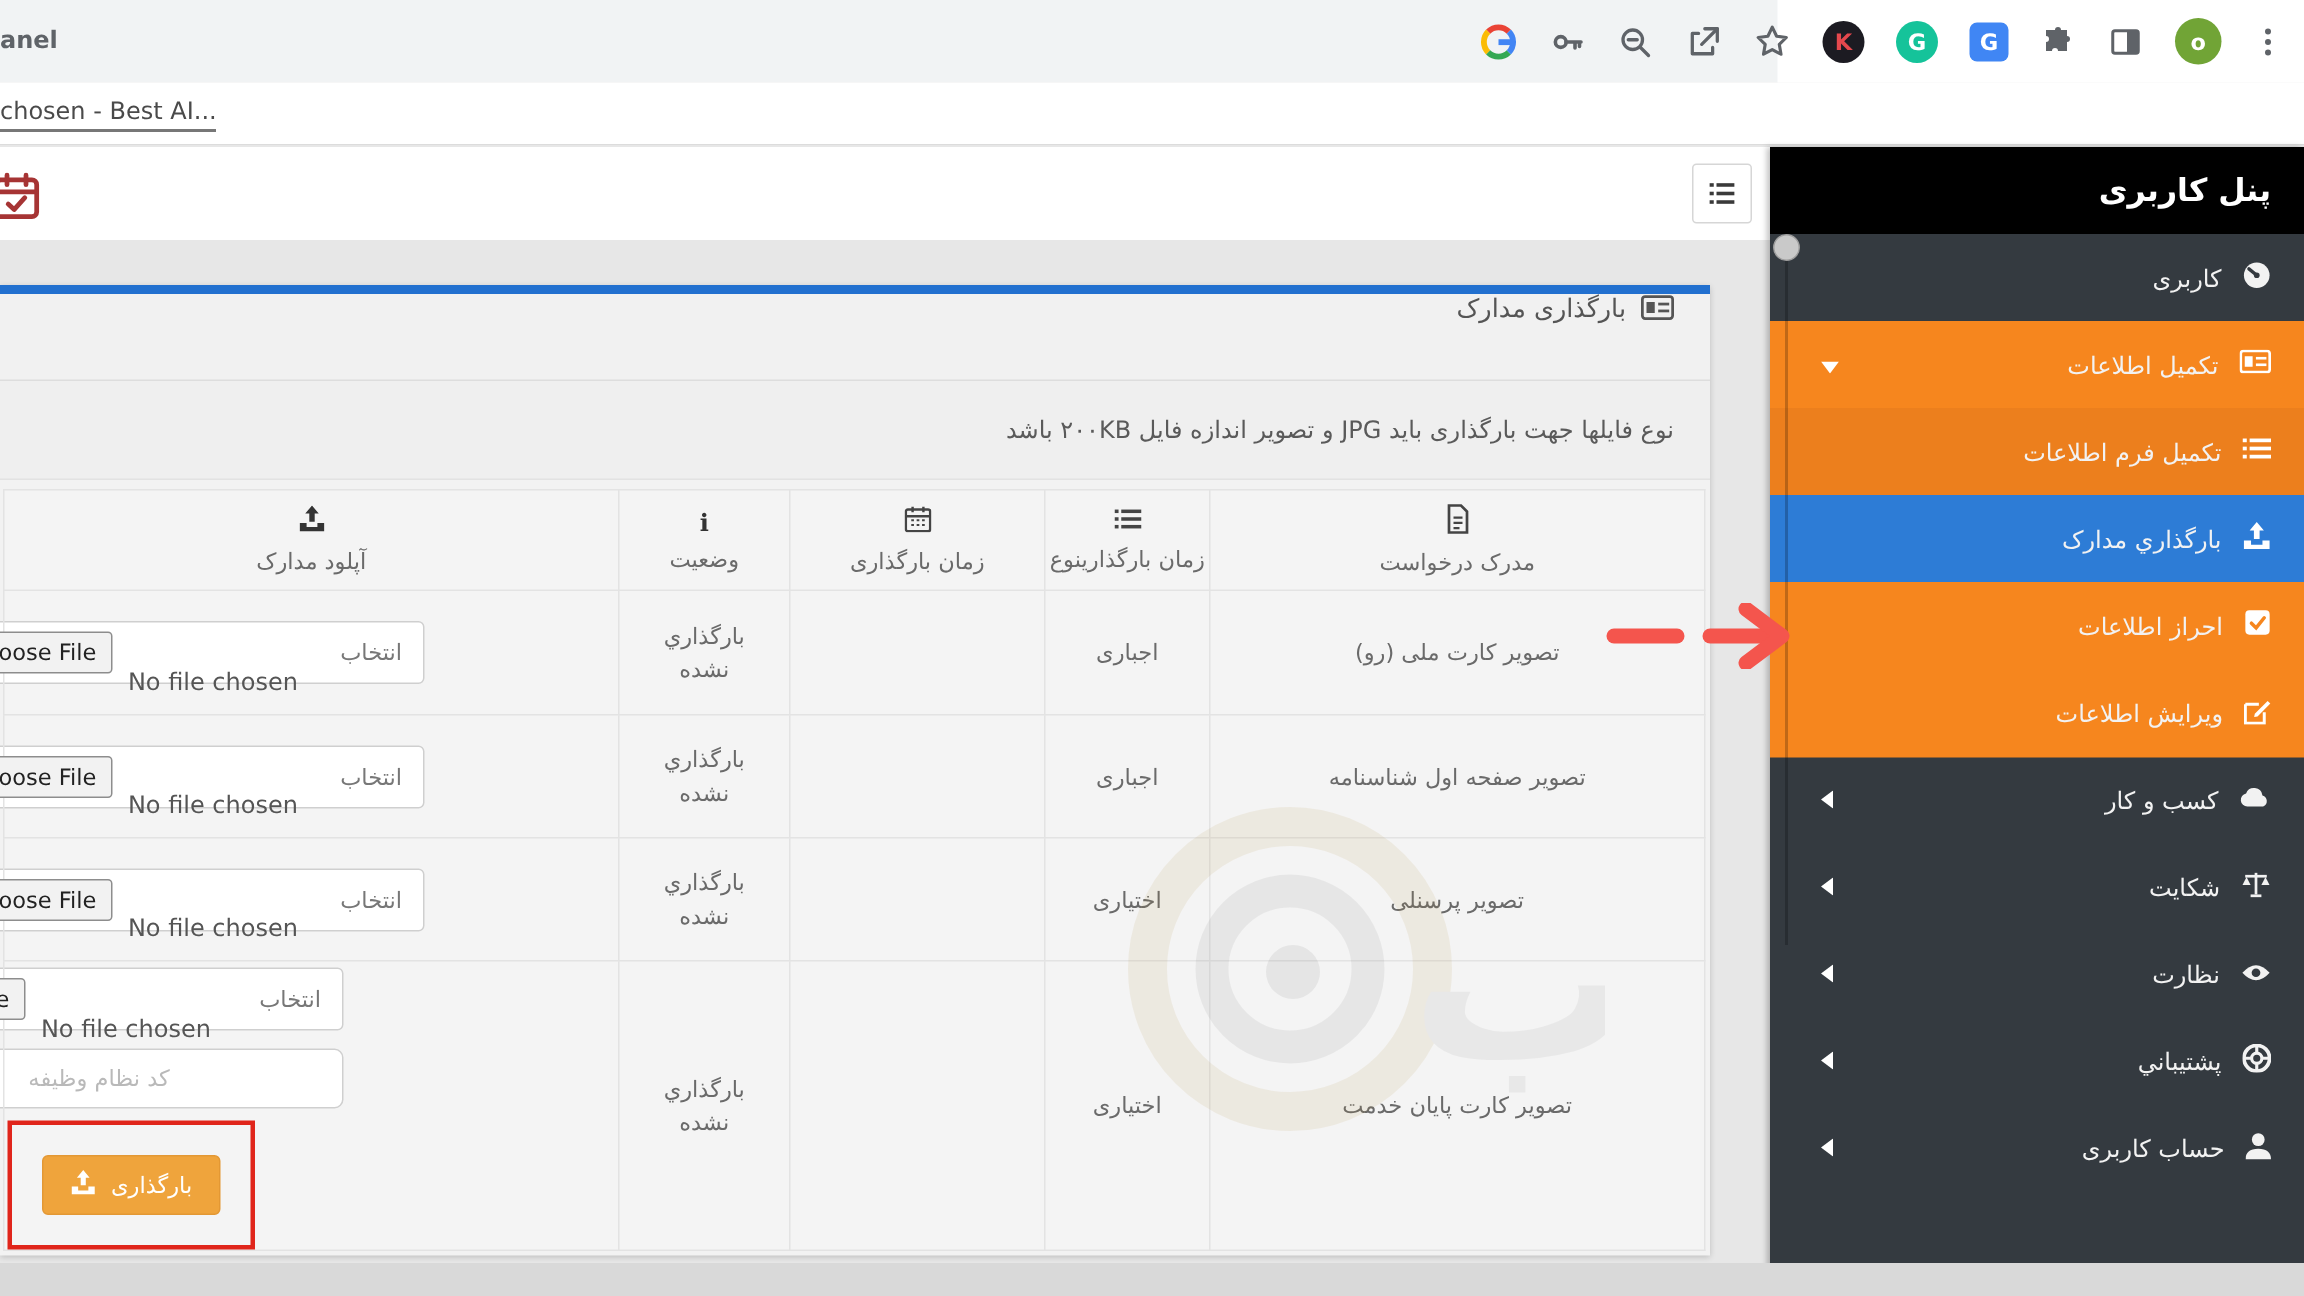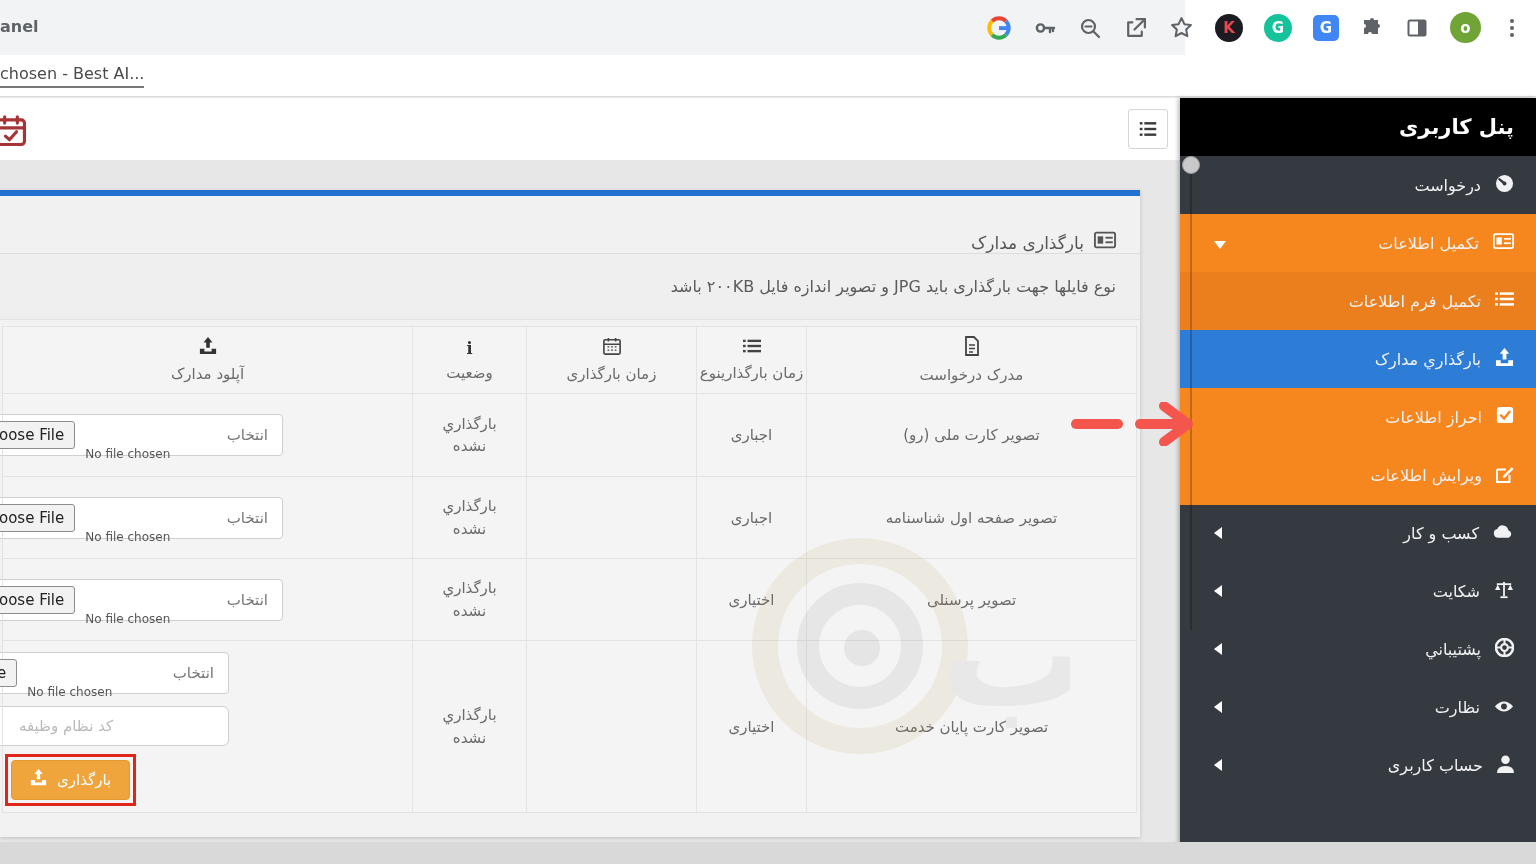--- a/index.html
+++ b/index.html
@@ -20,47 +20,47 @@
   
   #app-header { position:absolute; left:0; top:98px; width:1180px; height:62px; background:#ffffff; }
   #calendar-check { position:absolute; left:-8px; top:14px; }
   #list-button { position:absolute; right:12px; top:11px; width:40px; height:40px; background:#fff;
     border:1px solid #d6d6d6; border-radius:3px; display:flex; align-items:center; justify-content:center; cursor:pointer; }
 
   
   #card { position:absolute; left:0; top:190px; width:1140px; height:647px; background:#f2f2f2;
     border-top:6px solid #2270cf; box-shadow:0 1px 4px rgba(0,0,0,.18); direction:rtl; }
   #card-title-row { height:58px; background:#f1f1f1; border-bottom:1px solid #dddddd;
-    display:flex; align-items:flex-end; gap:10px; padding:0 24px; color:#555; font-size:17px; }
+    display:flex; align-items:flex-start; gap:10px; padding:0 24px; color:#555; font-size:17px; }
   #notice-row { height:66px; background:#efefef; border-bottom:1px solid #e2e2e2;
     display:flex; align-items:center; padding:0 24px; color:#5a5a5a; font-size:16px; }
 
   table { border-collapse:collapse; table-layout:fixed; width:1134px; margin:6px 3px 0 3px; direction:rtl; }
   th,td { border:1px solid #e3e3e3; background:#f4f4f4; text-align:center; vertical-align:middle;
     color:#6a6a6a; font-size:15px; }
   th { height:67px; font-weight:normal; }
   th .hic { display:block; margin:0 auto 6px auto; }
   .r1 td{height:83px;} .r2 td{height:82px;} .r3 td{height:82px;} .r4 td{height:172px;}
   td.upload-cell { direction:ltr; text-align:left; }
   .status-txt { display:inline-block; width:78px; line-height:1.5; }
 
   .filebox { background:#fff; border:1px solid #cfcfcf; border-radius:4px; height:42px;
     display:flex; align-items:center; gap:10px; padding:0 14px 0 6px; }
   .cf-btn { border:1px solid #8d8d8d; background:#f2f2f2; border-radius:3px; padding:4px 10px;
     font-size:15px; color:#222; white-space:nowrap; cursor:pointer; }
-  .nofile { color:#555; font-size:12px; white-space:nowrap;margin-top:38px; }
+  .nofile { color:#555; font-size:16px; white-space:nowrap;margin-top:38px; }
   .entekhab { color:#777; font-size:15px; margin-left:auto; }
 
   .fb-std { width:322px; margin-left:-42px; }
   .fb-r4  { width:326px; margin-left:-100px; margin-top:4px;}
   #code-input { display:block; width:326px; margin-left:-100px; margin-top:12px; height:40px;
     border:1px solid #cfcfcf; border-radius:6px; background:#fff; text-align:center;
     font-size:15px; color:#333; font-family:inherit; direction:rtl; }
   #code-input::placeholder { color:#b9b9b9; }
-  #redbox { display:inline-block; border:3px solid #e0251b; margin-left:2px; margin-top:8px; padding:3px; }
+  #redbox { display:inline-block; border:3px solid #e0251b; margin-left:2px; margin-top:8px; padding:20px; }
   #upload-btn { background:#efa43c; border:1px solid #e39834; border-radius:4px; color:#fff;
     height:40px; padding:0 18px; font-size:15px; display:flex; align-items:center; gap:10px;
     cursor:pointer; font-family:inherit; }
 
   #watermark { position:absolute; left:740px; top:300px; width:330px; height:330px; opacity:.10;
     pointer-events:none; direction:ltr;}
 
   
   #sidebar { position:absolute; left:1180px; top:98px; width:356px; height:812px; background:#343a40;
     box-shadow:-2px 0 4px rgba(0,0,0,.25); direction:rtl; overflow:hidden; }
@@ -321,21 +321,21 @@
 
 
   <div class="s-item v-dark">
     <span>
       <svg width="19" height="19" viewBox="0 0 20 20">
           <circle cx="10" cy="10" r="9" fill="#f2f2f2"></circle>
           <path d="M10 10 L4.5 5.5" stroke="#343a40" stroke-width="2.4" stroke-linecap="round"></path>
           <circle cx="10" cy="10" r="2" fill="#343a40"></circle>
         </svg>
     </span>
-    <span>درخواست</span>
+    <span>کاربری</span>
   </div>
 
   <div class="s-item v-orange">
     <span>
       <svg width="21" height="16" viewBox="0 0 24 18">
           <rect x="1" y="1" width="22" height="16" rx="2" fill="none" stroke="#fff" stroke-width="2"></rect>
           <rect x="4" y="5" width="6" height="8" fill="#fff"></rect>
           <rect x="12.5" y="5.5" width="8" height="2" fill="#fff"></rect>
           <rect x="12.5" y="10.5" width="8" height="2" fill="#fff"></rect>
         </svg>
@@ -419,42 +419,42 @@
     <span>شکایت</span>
     <span class="caret">
       <svg width="8" height="12" viewBox="0 0 8 12" fill="#fff">
           <path d="M8 0 V12 L0 6 Z"></path>
         </svg>
     </span>
   </div>
 
   <div class="s-item v-dark">
     <span>
+      <svg width="20" height="13" viewBox="0 0 22 14">
+          <path d="M1 7 Q11 -4 21 7 Q11 18 1 7 Z" fill="#f2f2f2"></path>
+          <circle cx="11" cy="7" r="3.2" fill="#343a40"></circle>
+        </svg>
+    </span>
+    <span>نظارت</span>
+    <span class="caret">
+      <svg width="8" height="12" viewBox="0 0 8 12" fill="#fff">
+          <path d="M8 0 V12 L0 6 Z"></path>
+        </svg>
+    </span>
+  </div>
+
+  <div class="s-item v-dark">
+    <span>
       <svg width="19" height="19" viewBox="0 0 20 20">
           <circle cx="10" cy="10" r="9" fill="none" stroke="#f2f2f2" stroke-width="2.6"></circle>
           <circle cx="10" cy="10" r="3.6" fill="none" stroke="#f2f2f2" stroke-width="2.2"></circle>
           <path d="M10 1 V6 M10 14 V19 M1 10 H6 M14 10 H19" stroke="#f2f2f2" stroke-width="2.2"></path>
         </svg>
     </span>
     <span>پشتیباني</span>
-    <span class="caret">
-      <svg width="8" height="12" viewBox="0 0 8 12" fill="#fff">
-          <path d="M8 0 V12 L0 6 Z"></path>
-        </svg>
-    </span>
-  </div>
-
-  <div class="s-item v-dark">
-    <span>
-      <svg width="20" height="13" viewBox="0 0 22 14">
-          <path d="M1 7 Q11 -4 21 7 Q11 18 1 7 Z" fill="#f2f2f2"></path>
-          <circle cx="11" cy="7" r="3.2" fill="#343a40"></circle>
-        </svg>
-    </span>
-    <span>نظارت</span>
     <span class="caret">
       <svg width="8" height="12" viewBox="0 0 8 12" fill="#fff">
           <path d="M8 0 V12 L0 6 Z"></path>
         </svg>
     </span>
   </div>
 
   <div class="s-item v-dark">
     <span>
       <svg width="17" height="18" viewBox="0 0 18 19" fill="#f2f2f2">

